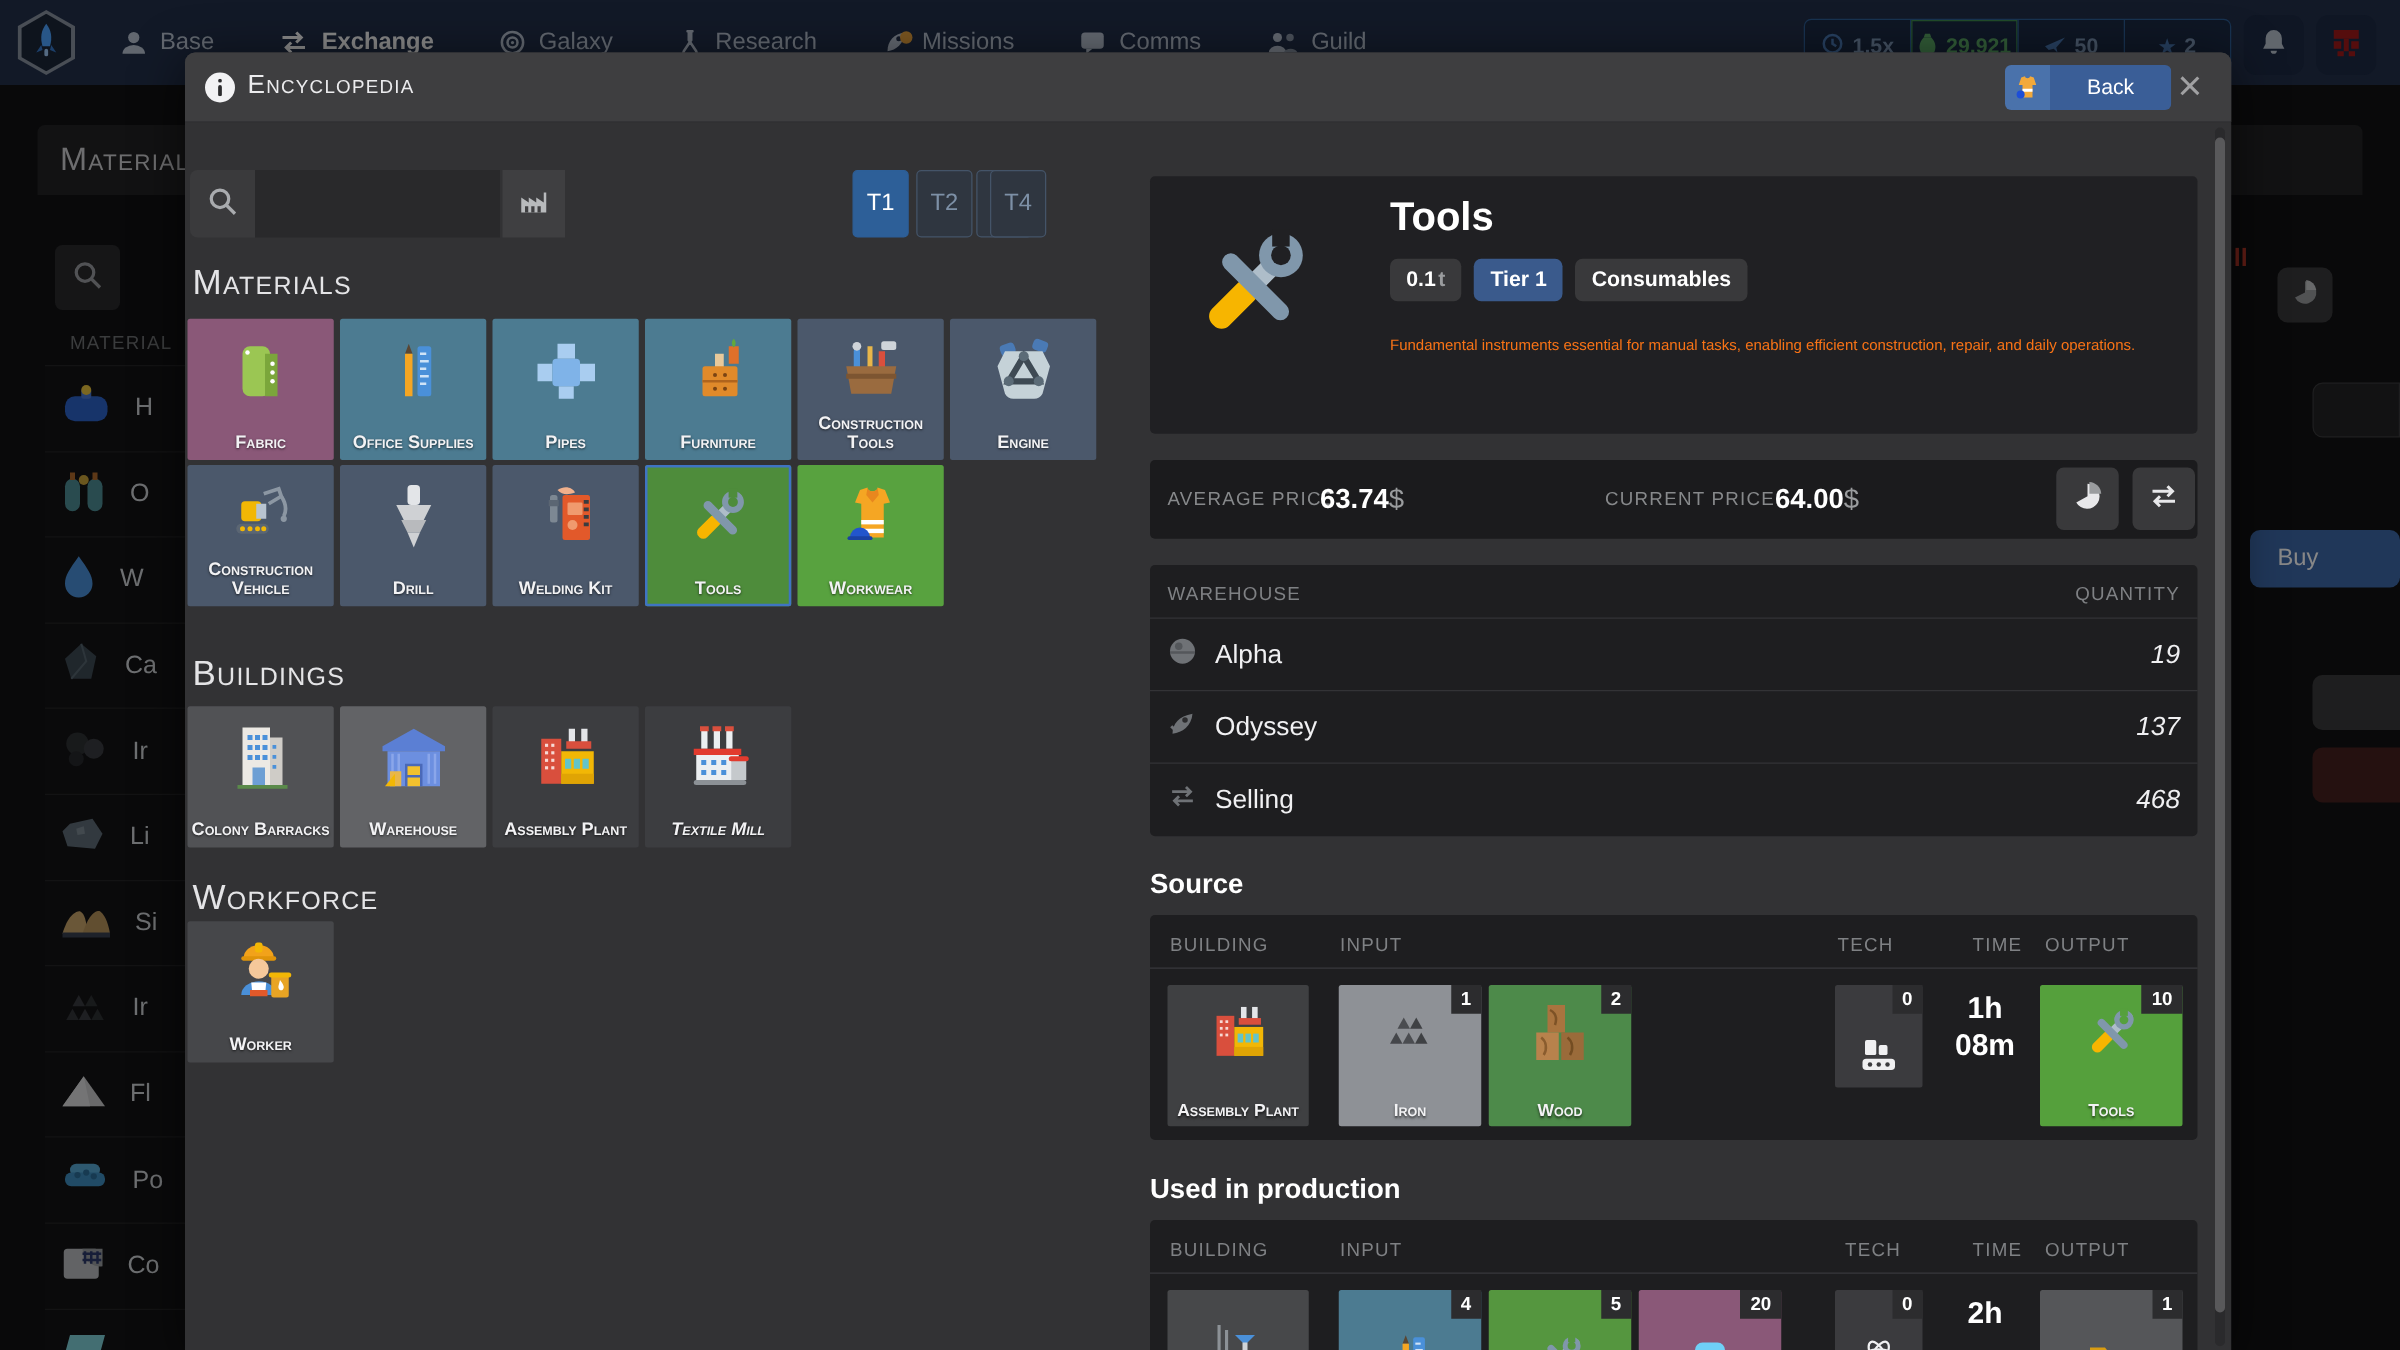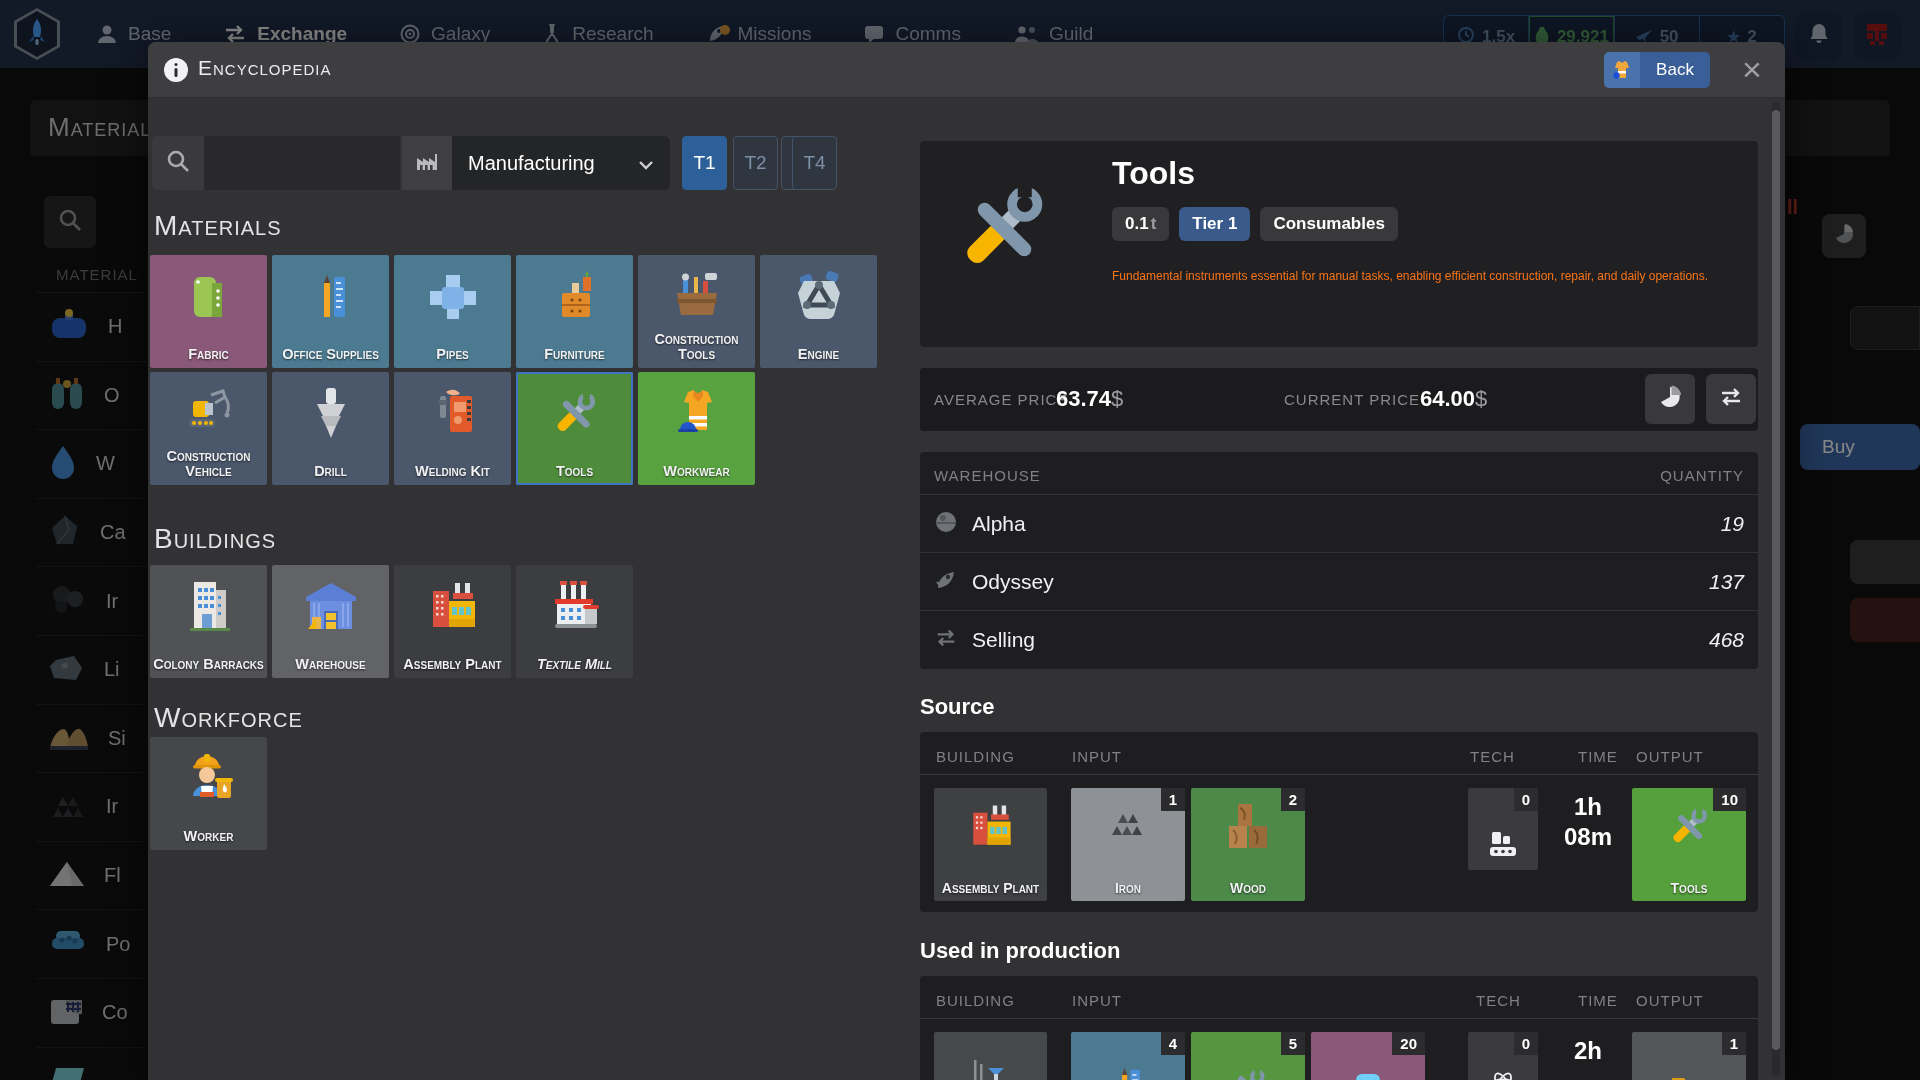--- a/index.html
+++ b/index.html
@@ -36,21 +36,21 @@
   .bg-frag { position:absolute; }
   .frag-btn-grey { width:70px; height:44px; background:#3a3a3c; border-radius:8px 0 0 8px; }
   .frag-buy { width:120px; height:46px; background:#3d68a8; border-radius:8px; color:#fff; font-size:19px; display:flex; align-items:center; padding-left:22px; }
   .overlay { position:absolute; left:0; top:0; width:1920px; height:1080px; background:rgba(0,0,0,0.47); }
 
   
   .modal { position:absolute; left:148px; top:42px; width:1637px; height:1038px; background:#323234; border-radius:8px 8px 0 0; box-shadow:0 8px 40px rgba(0,0,0,0.6); }
   .modal-header { position:absolute; left:0; top:0; width:1637px; height:56px; background:#3e3e40; border-radius:8px 8px 0 0; border-bottom:1px solid #2c2c2e; }
   .info-icon { position:absolute; left:16px; top:16px; width:24px; height:24px; border-radius:50%; background:#f2f2f4; display:flex; align-items:center; justify-content:center; }
   .modal-title { position:absolute; left:50px; top:14px; font-size:21px; color:#ececee; font-variant:small-caps; letter-spacing:1px; }
-  .back-btn { position:absolute; left:1456px; top:10px; width:106px; height:36px; border-radius:5px; overflow:hidden; display:flex; cursor:pointer; }
+  .back-btn { position:absolute; left:1456px; top:10px; width:133px; height:36px; border-radius:5px; overflow:hidden; display:flex; cursor:pointer; }
   .back-ico { width:36px; height:36px; background:#4a72ab; display:flex; align-items:center; justify-content:center; }
   .back-lbl { flex:1; background:#3a5e97; color:#fff; font-size:17px; display:flex; align-items:center; justify-content:center; }
   .close-x { position:absolute; left:1584px; top:8px; width:40px; height:40px; color:#a0a0a2; font-size:34px; line-height:38px; text-align:center; cursor:pointer; }
 
   
   .srch-icobox { position:absolute; left:4px; top:94px; width:52px; height:54px; background:#3a3a3c; border-radius:6px 0 0 6px; display:flex; align-items:center; justify-content:center; }
   .srch-input { position:absolute; left:56px; top:94px; width:196px; height:54px; background:#29292b; border:none; outline:none; color:#e8e8ea; font-size:18px; padding:0 12px; }
   .fact-icobox { position:absolute; left:254px; top:94px; width:50px; height:54px; background:#3f3f41; border-radius:0; display:flex; align-items:center; justify-content:center; }
   .cat-select { position:absolute; left:304px; top:94px; width:218px; height:54px; background:#242527; color:#fff; font-size:20px; display:flex; align-items:center; justify-content:space-between; padding:0 16px; border-radius:0 6px 6px 0; cursor:pointer; }
   .tier-btn { position:absolute; top:94px; width:45px; height:54px; border:1px solid #445468; background:#2f3640; color:#7d90a6; font-size:19px; display:flex; align-items:center; justify-content:center; border-radius:4px; cursor:pointer; }
@@ -386,26 +386,20 @@
             <path d="M16 16 L23 23" stroke="#a9abae" stroke-width="2.6"></path>
           </svg></span>
     </div>
     <input class="srch-input" value="" style="">
     <div class="fact-icobox">
       <span><svg width="24" height="22" viewBox="0 0 24 22">
             <path d="M2 20 V8 L8 12 V8 L14 12 V8 L20 12 V4 H22 V20 Z" fill="#b8babc"></path>
             <rect x="5" y="15" width="2.6" height="5" fill="#3f3f41"></rect>
             <rect x="10" y="15" width="2.6" height="5" fill="#3f3f41"></rect>
             <rect x="15" y="15" width="2.6" height="5" fill="#3f3f41"></rect>
-          </svg></span>
-    </div>
-    <div class="cat-select">
-      <span>Manufacturing</span>
-      <span><svg width="16" height="10" viewBox="0 0 16 10">
-            <path d="M2 2 L8 8 L14 2" stroke="#cfcfd1" stroke-width="2.4" fill="none"></path>
           </svg></span>
     </div>
     <div class="tier-btn active" style="left:534px;">T1</div>
     <div class="tier-btn" style="left:585px;">T2</div>
     <div class="tier-btn" style="left:633px;">T3</div>
     <div class="tier-btn" style="left:644px;">T4</div>
 
     <div class="sect-hdr" style="left:6px;top:168px;">Materials</div>
 
     <div class="tile t-mauve" style="left:2px;top:213px;">

